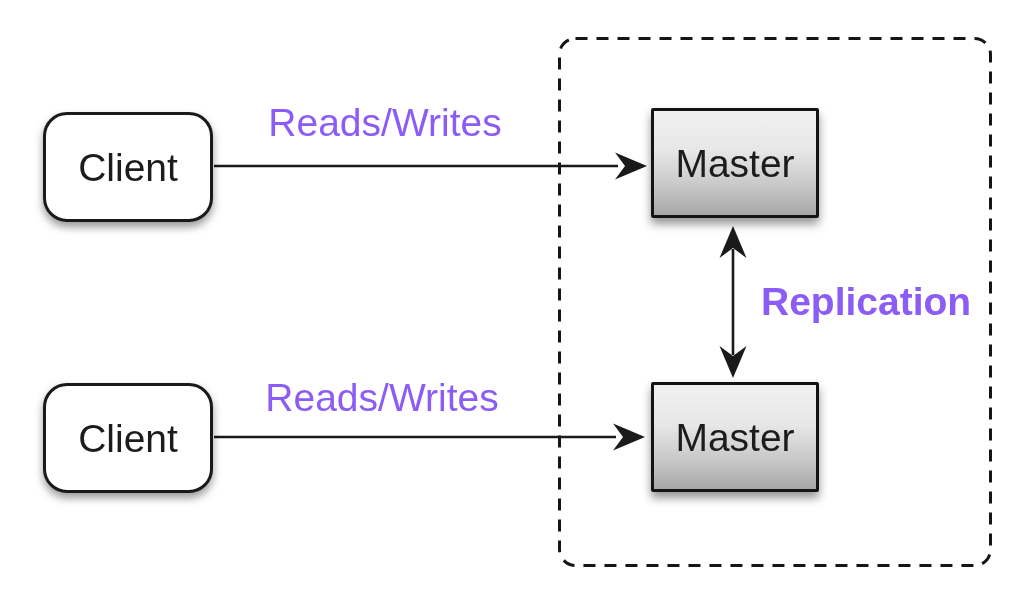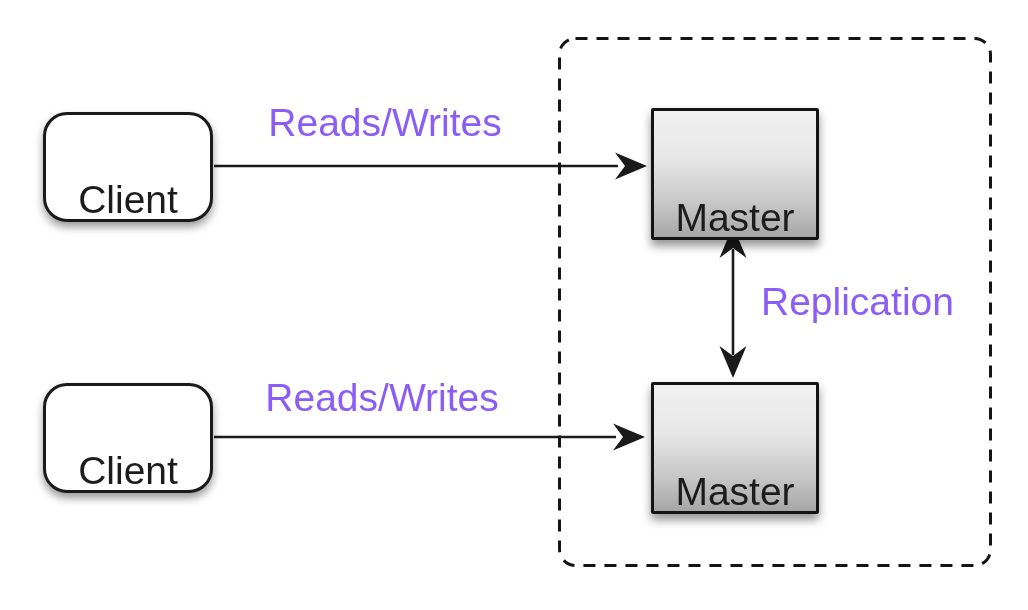--- a/index.html
+++ b/index.html
@@ -20,41 +20,41 @@
     position: absolute;
     left: 0;
     top: 0;
     width: 1028px;
     height: 610px;
   }
   .node {
     position: absolute;
     box-sizing: border-box;
     display: flex;
-    align-items: flex-end;
+    align-items: center;
     justify-content: center;
     font-size: 39px;
     line-height: 1;
     color: #1c1c1c;
   }
   .node-client {
     left: 43px;
     width: 170px;
     height: 110px;
     background: #ffffff;
     border: 3px solid #1a1a1a;
     border-radius: 24px;
     box-shadow: 0 5px 9px rgba(0,0,0,0.40);
   }
   .node-client.pos-top { top: 112px; }
   .node-client.pos-bottom { top: 383px; }
   .node-master {
     left: 651px;
     width: 168px;
-    height: 132px;
+    height: 110px;
     background: linear-gradient(180deg, #f1f1f1 0%, #e7e7e7 38%, #c6c6c6 74%, #a6a6a6 100%);
     border: 3px solid #141414;
     border-radius: 2px;
     box-shadow: 0 6px 10px rgba(0,0,0,0.42);
   }
   .node-master.pos-top { top: 108px; }
   .node-master.pos-bottom { top: 382px; }
   .edge-label {
     position: absolute;
     font-size: 39px;
@@ -71,20 +71,21 @@
   .edge-label.rw-bottom {
     left: 217px;
     top: 378px;
     width: 330px;
     text-align: center;
   }
   .edge-label.replication {
     left: 761px;
     top: 282px;
     text-align: center;
+    font-weight: bold;
   }
 </style>
 </head>
 <body>
 
 <div class="stage">
 
   <svg class="edges-layer" viewBox="0 0 1028 610" xmlns="http://www.w3.org/2000/svg">
 
     <rect x="559.5" y="38.5" width="431" height="527" rx="16" fill="none" stroke="#151515" stroke-width="3" stroke-dasharray="12 9"></rect>

